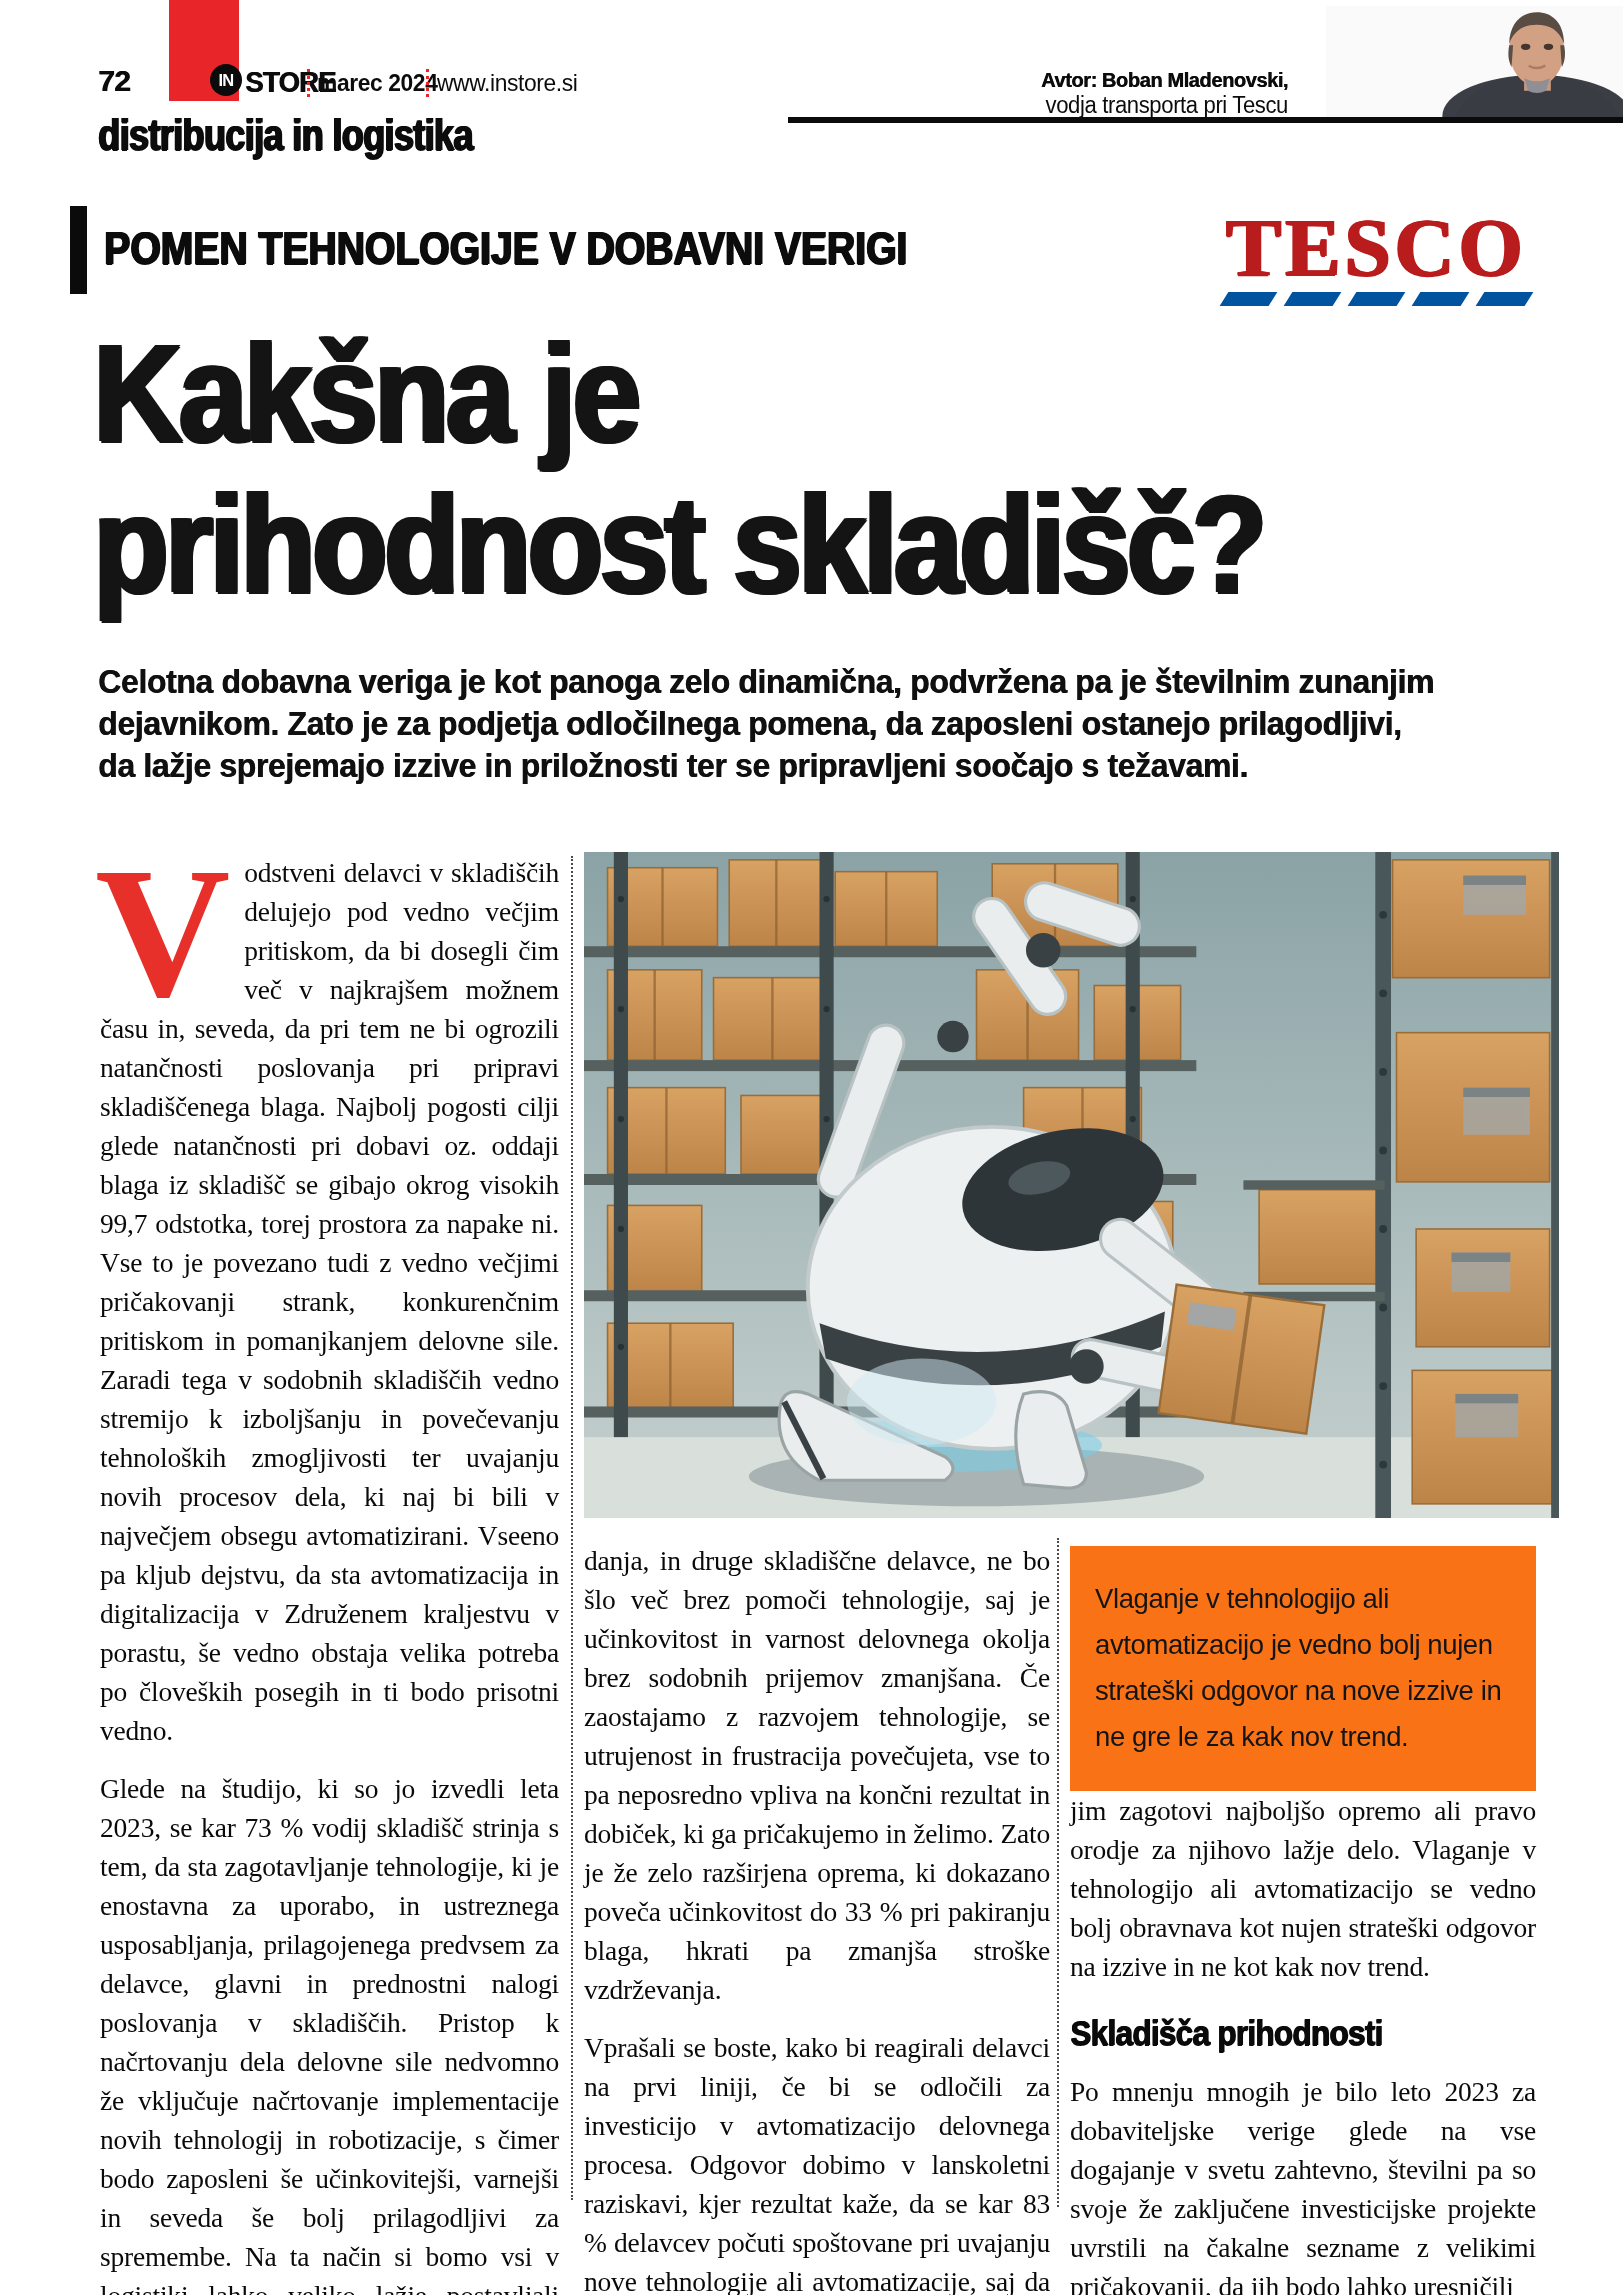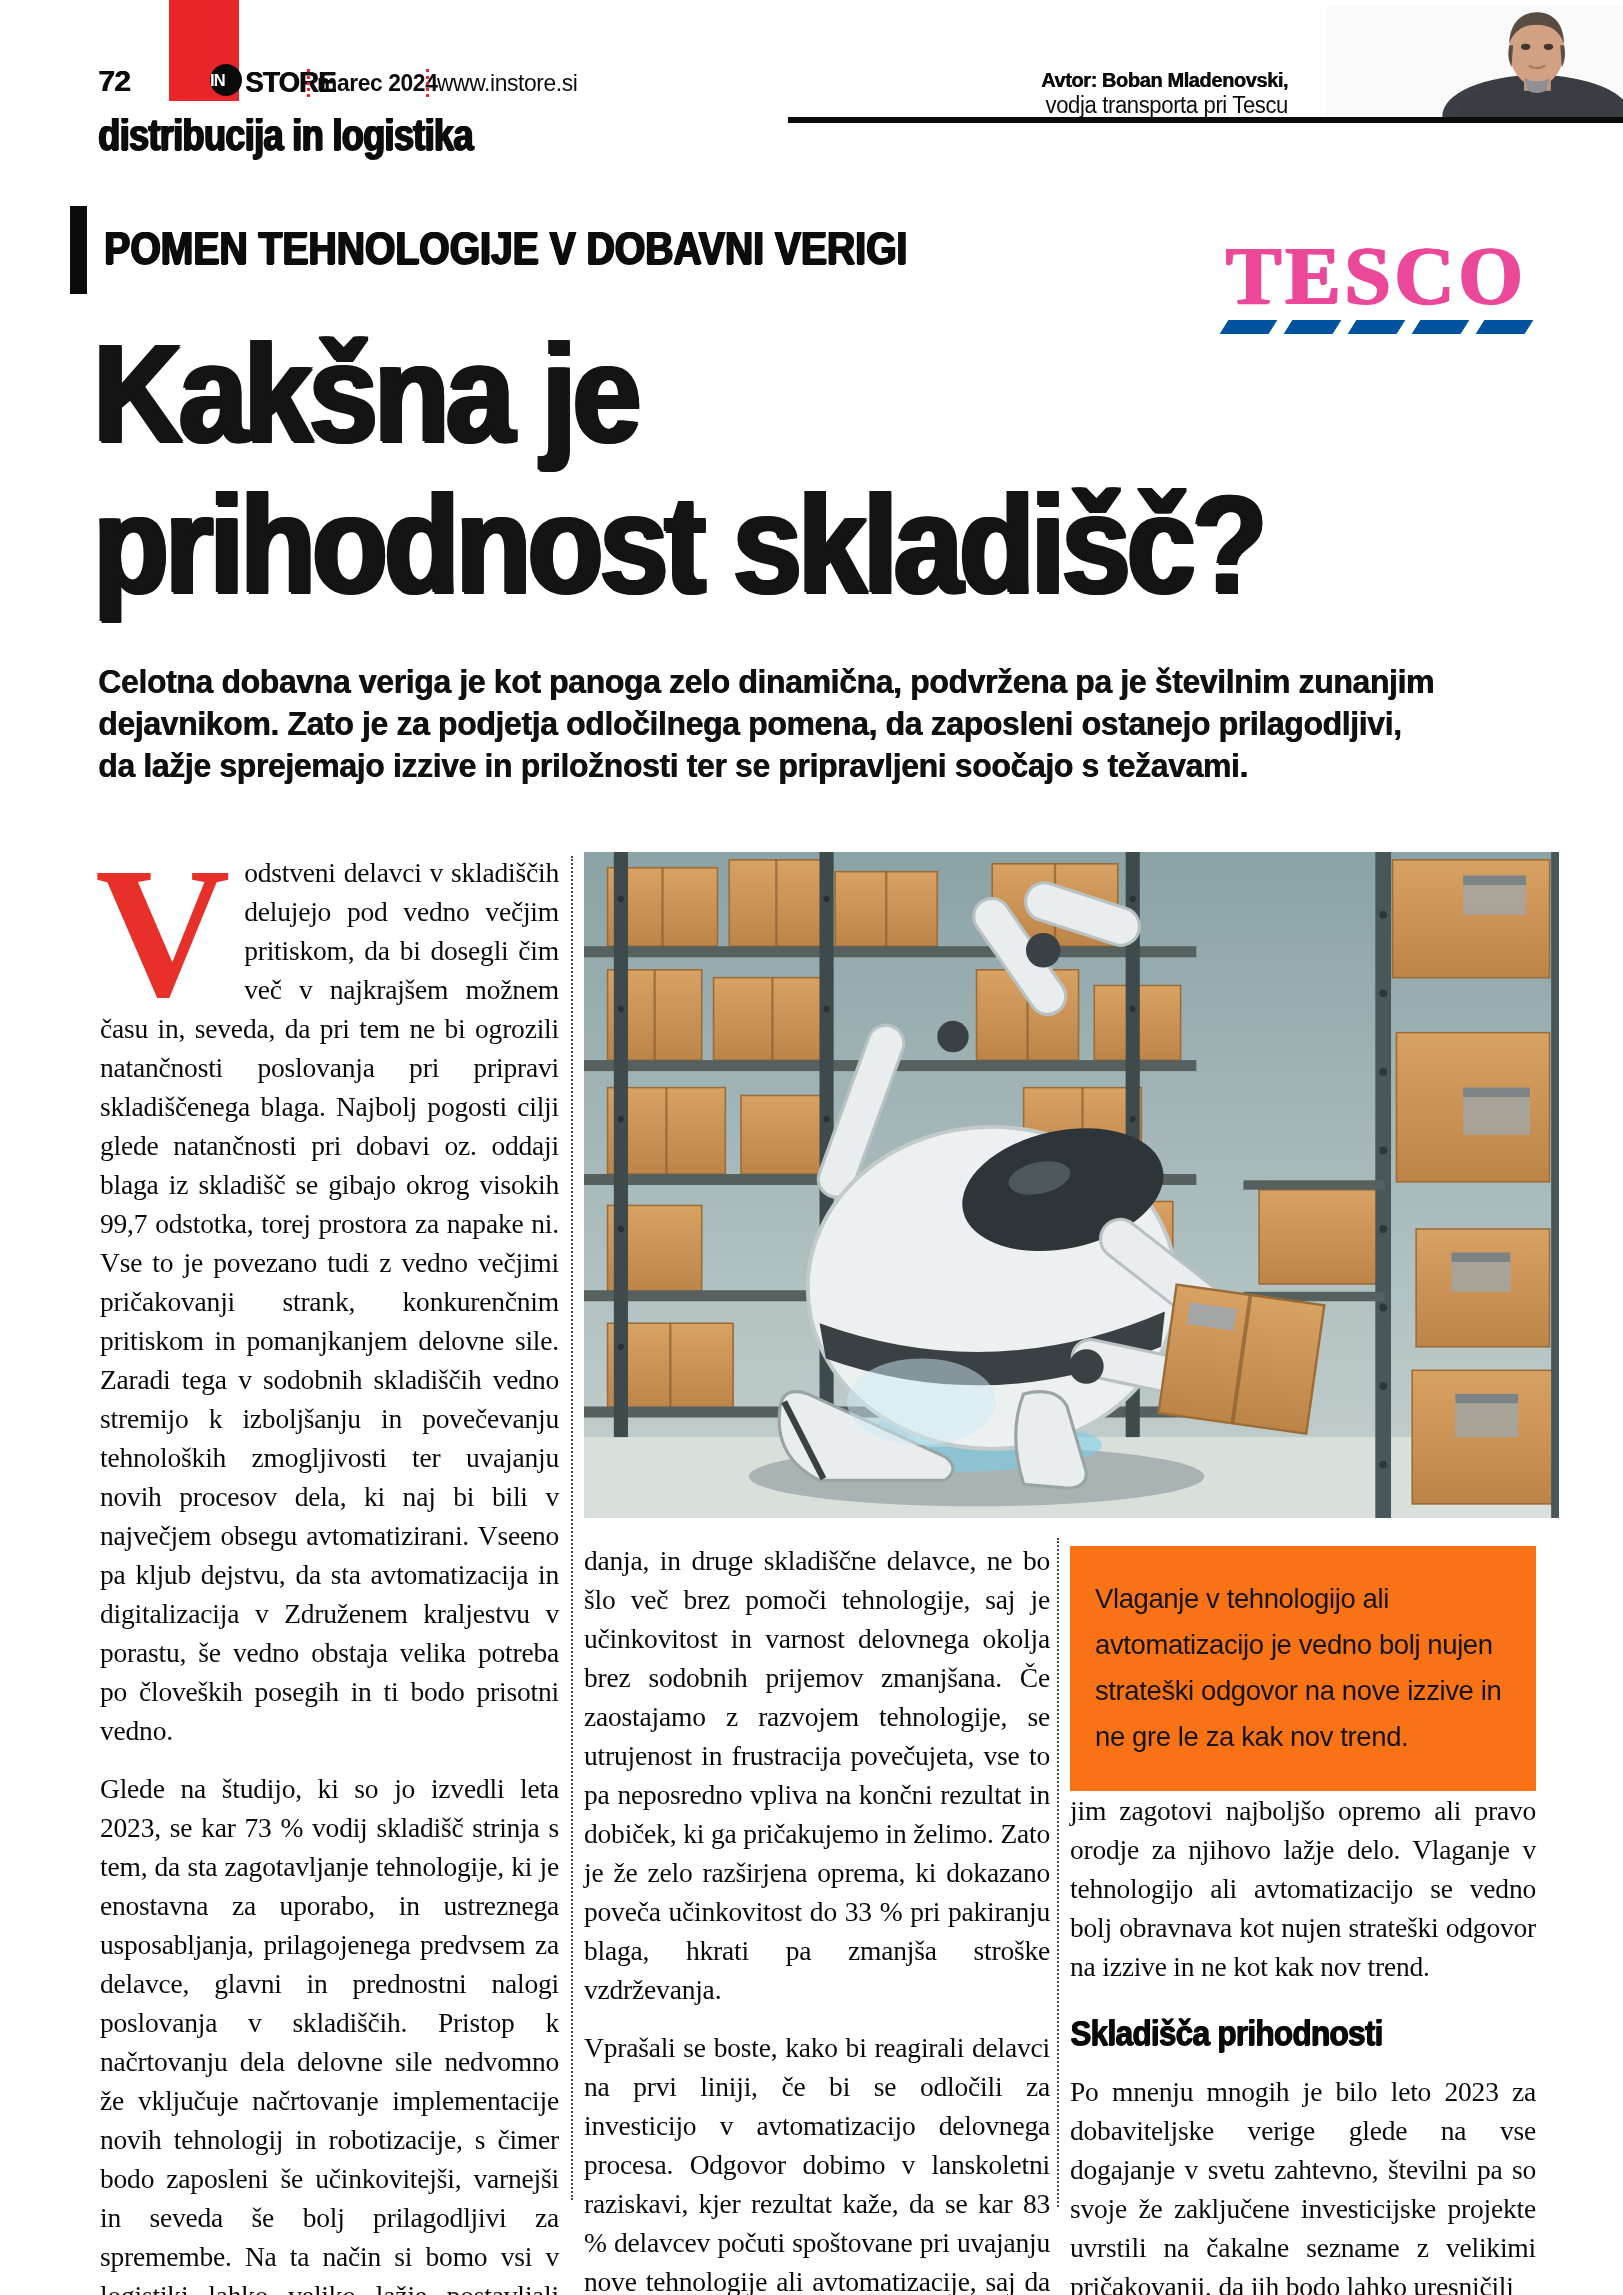--- a/index.html
+++ b/index.html
@@ -5,21 +5,21 @@
   html,body{margin:0;padding:0;background:#ffffff;}
   .page{position:relative;width:1623px;height:2295px;background:#ffffff;overflow:hidden;
         font-family:"Liberation Sans",sans-serif;color:#0c0c0c;padding-left:8px;}
   .abs{position:absolute;}
 
   
   .page-number{left:98px;top:64px;font-size:30px;font-weight:bold;letter-spacing:-0.8px;
                text-shadow:0.8px 0 currentColor;}
   .red-banner{left:169px;top:0;width:70px;height:101px;background:#e8262a;}
   .in-badge{left:210px;top:64px;width:32px;height:32px;background:#0b0b0b;border-radius:50%;
-            display:flex;align-items:center;}
+            display:flex;align-items:center;justify-content:center;}
   .in-badge span{color:#fff;font-size:16.5px;font-weight:bold;letter-spacing:-0.8px;}
   .store-wordmark{left:245px;top:66px;font-size:29px;font-weight:bold;letter-spacing:-0.8px;
                   text-shadow:0.8px 0 currentColor;transform:scaleX(.95);transform-origin:0 0;}
   .vdots{width:0;border-left:3.1px dotted #e8262a;height:28px;}
   .issue-date{left:317px;top:69px;font-size:24px;font-weight:bold;letter-spacing:-0.4px;
               transform:scaleX(.95);transform-origin:0 0;}
   .website-url{left:437px;top:69px;font-size:24px;letter-spacing:-0.4px;transform:scaleX(.95);transform-origin:0 0;}
   .section-title{left:98px;top:110px;font-size:44px;font-weight:bold;letter-spacing:-0.8px;
                  transform:scaleX(.82);transform-origin:0 0;
                  text-shadow:1.6px 0 currentColor,-0.8px 0 currentColor,0 0.8px currentColor;}
@@ -29,22 +29,22 @@
   .author-photo{right:0;top:6.3px;width:305px;height:113px;}
   .header-rule{left:788px;top:117px;width:836px;height:5.5px;background:#0b0b0b;}
 
   
   .kicker-bar{left:70px;top:206px;width:16.5px;height:88px;background:#0b0b0b;}
   .kicker{left:104px;top:221px;font-size:46px;font-weight:bold;letter-spacing:0;
           transform:scaleX(.85);transform-origin:0 0;
           text-shadow:1.6px 0 currentColor,-0.8px 0 currentColor,0 0.8px currentColor;}
   .tesco{left:1215px;top:209px;width:322px;text-align:center;}
   .tesco-word{font-family:"Liberation Serif",serif;font-weight:bold;font-size:83px;line-height:77px;
-              color:#ec4899;letter-spacing:3.9px;
-              text-shadow:1.6px 0 currentColor,-0.8px 0 currentColor,0 0.8px currentColor;margin-top:28px;}
+              color:#b91c1c;letter-spacing:3.9px;
+              text-shadow:1.6px 0 currentColor,-0.8px 0 currentColor,0 0.8px currentColor;}
   .tesco-dashes{display:flex;justify-content:center;gap:15px;margin-top:6.3px;}
   .tesco-dashes i{display:block;width:49px;height:14px;background:#00539f;transform:skewX(-32deg);}
 
   
   .headline{left:93px;top:317px;font-size:140px;line-height:151px;font-weight:bold;
             letter-spacing:-3.9px;color:#141414;transform:scaleX(.88);transform-origin:0 0;white-space:nowrap;}
   .headline div{text-shadow:3.1px 0 currentColor,-2.4px 0 currentColor,0 1.6px currentColor,3.1px 1.6px currentColor;}
   .lead{left:98px;top:661px;font-size:33px;line-height:42px;font-weight:bold;color:#101010;
         letter-spacing:-0.4px;transform:scaleX(.97);transform-origin:0 0;white-space:nowrap;
         text-shadow:0.6px 0 currentColor;}

